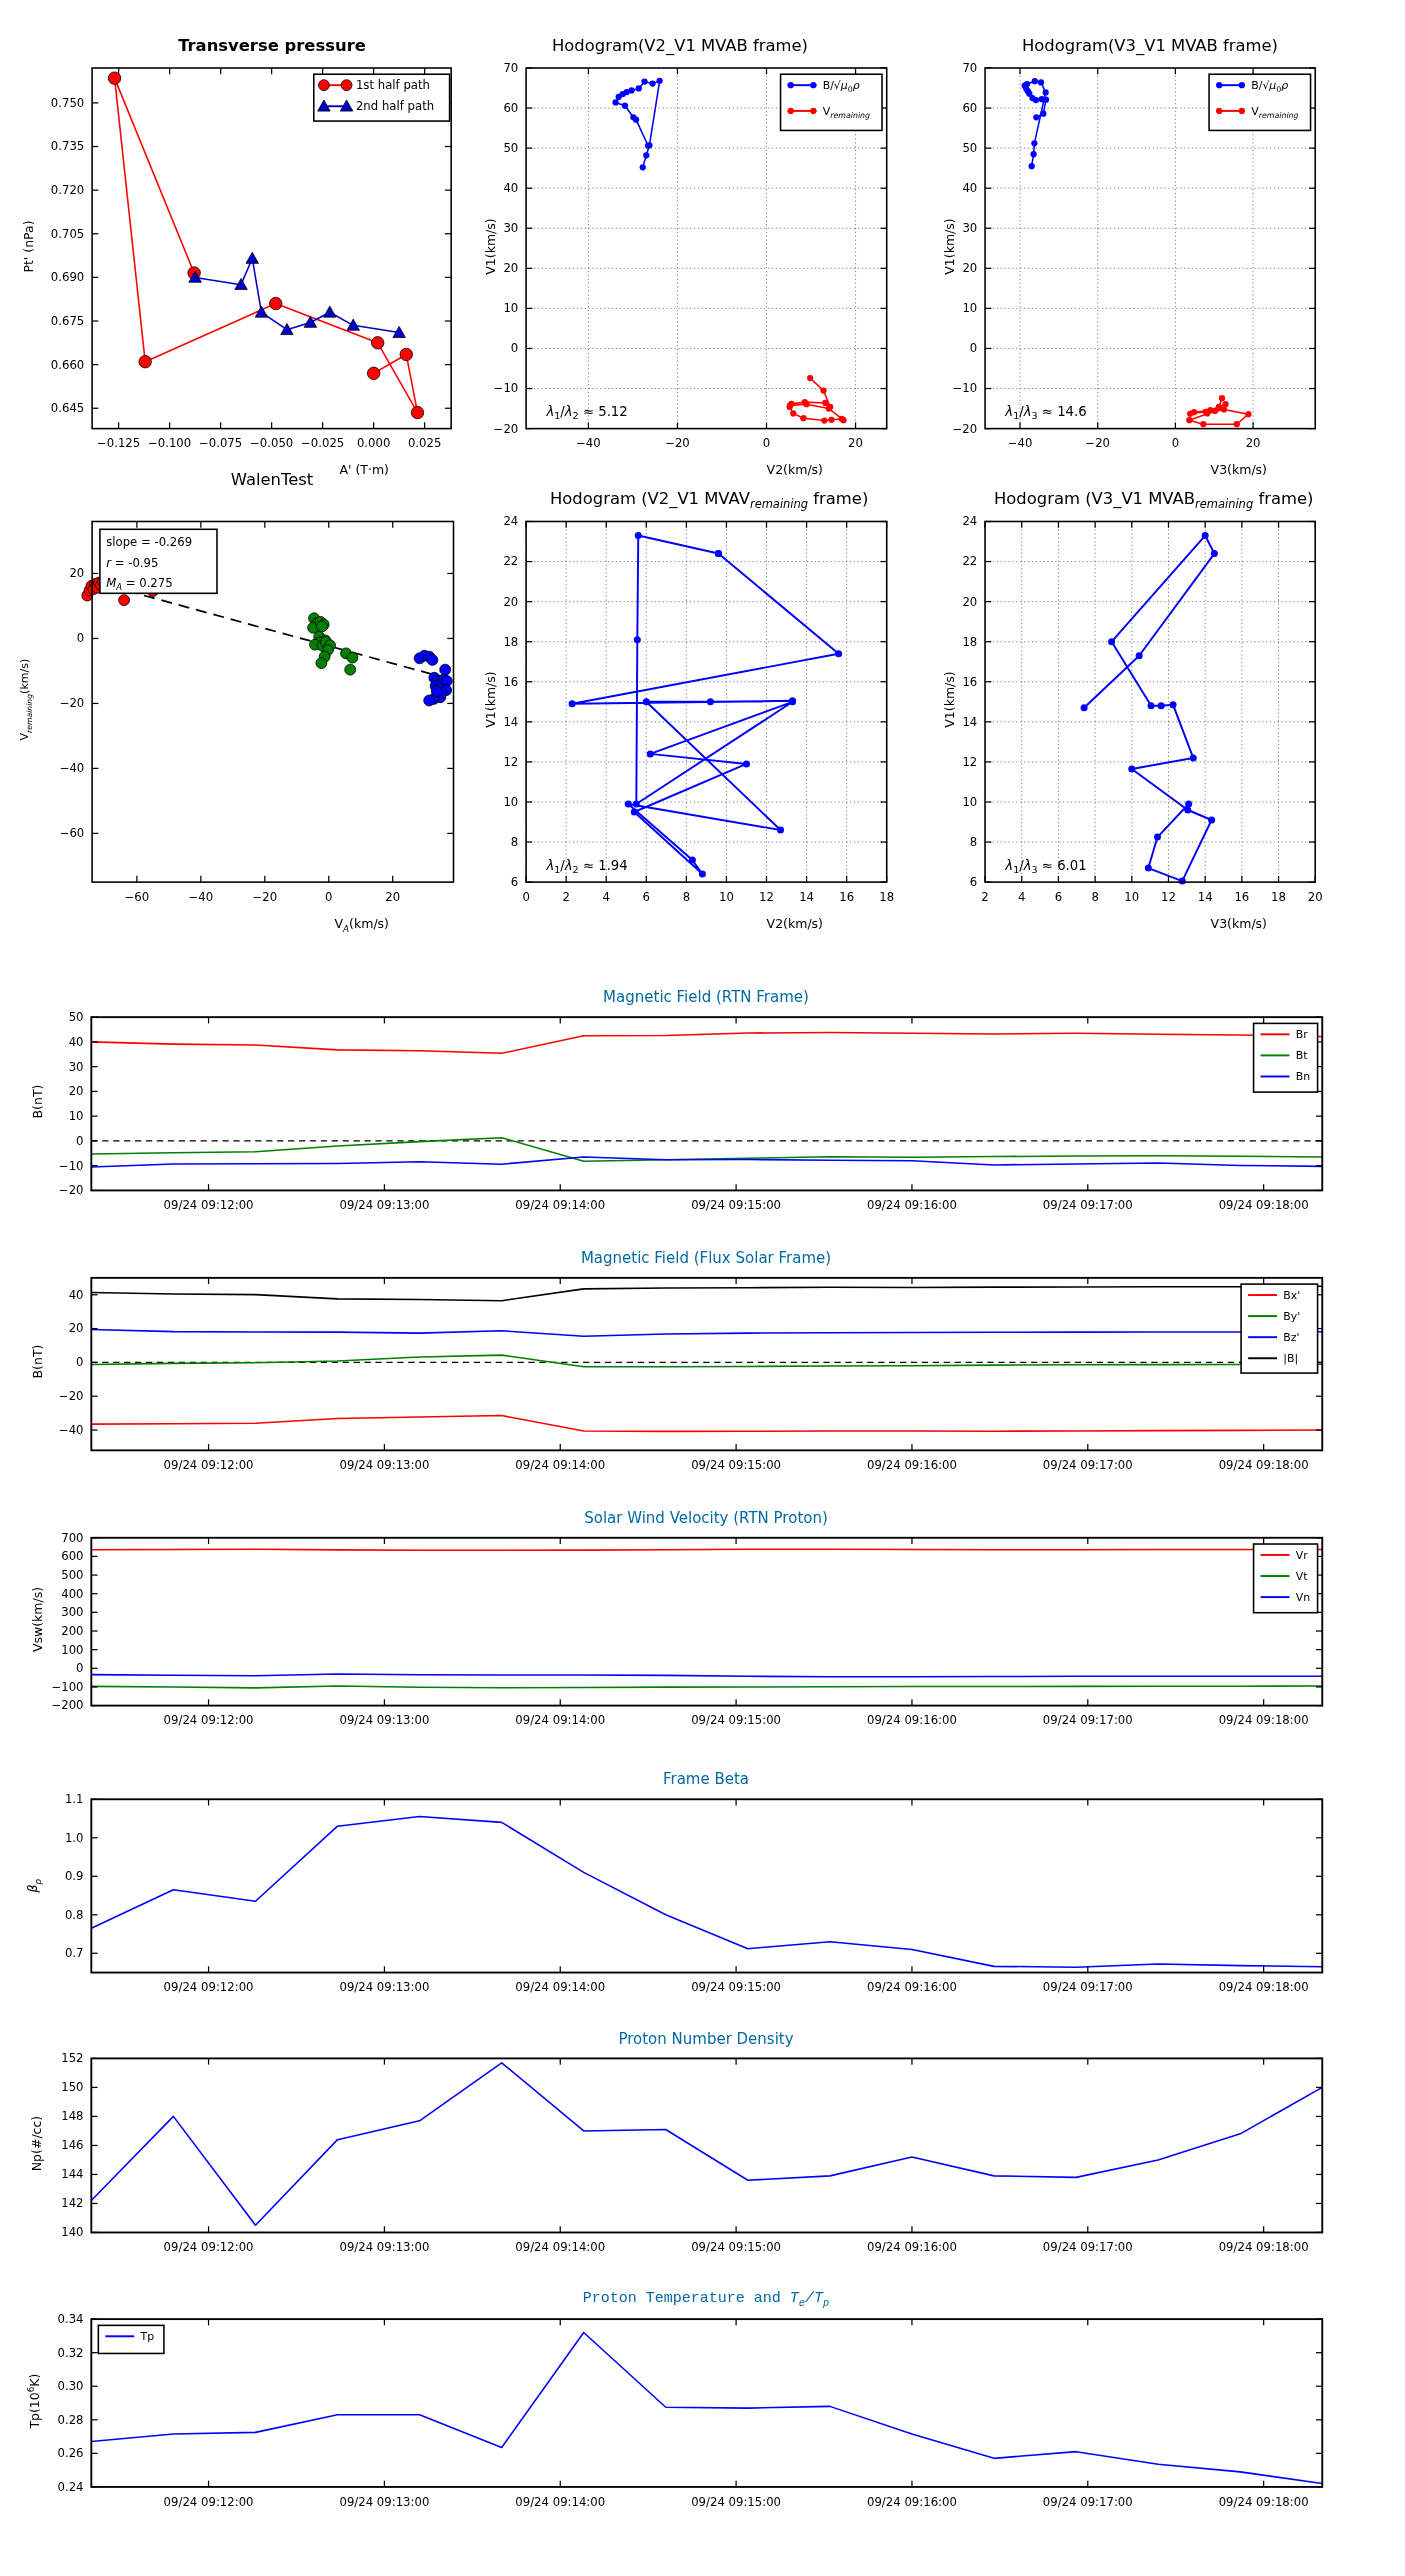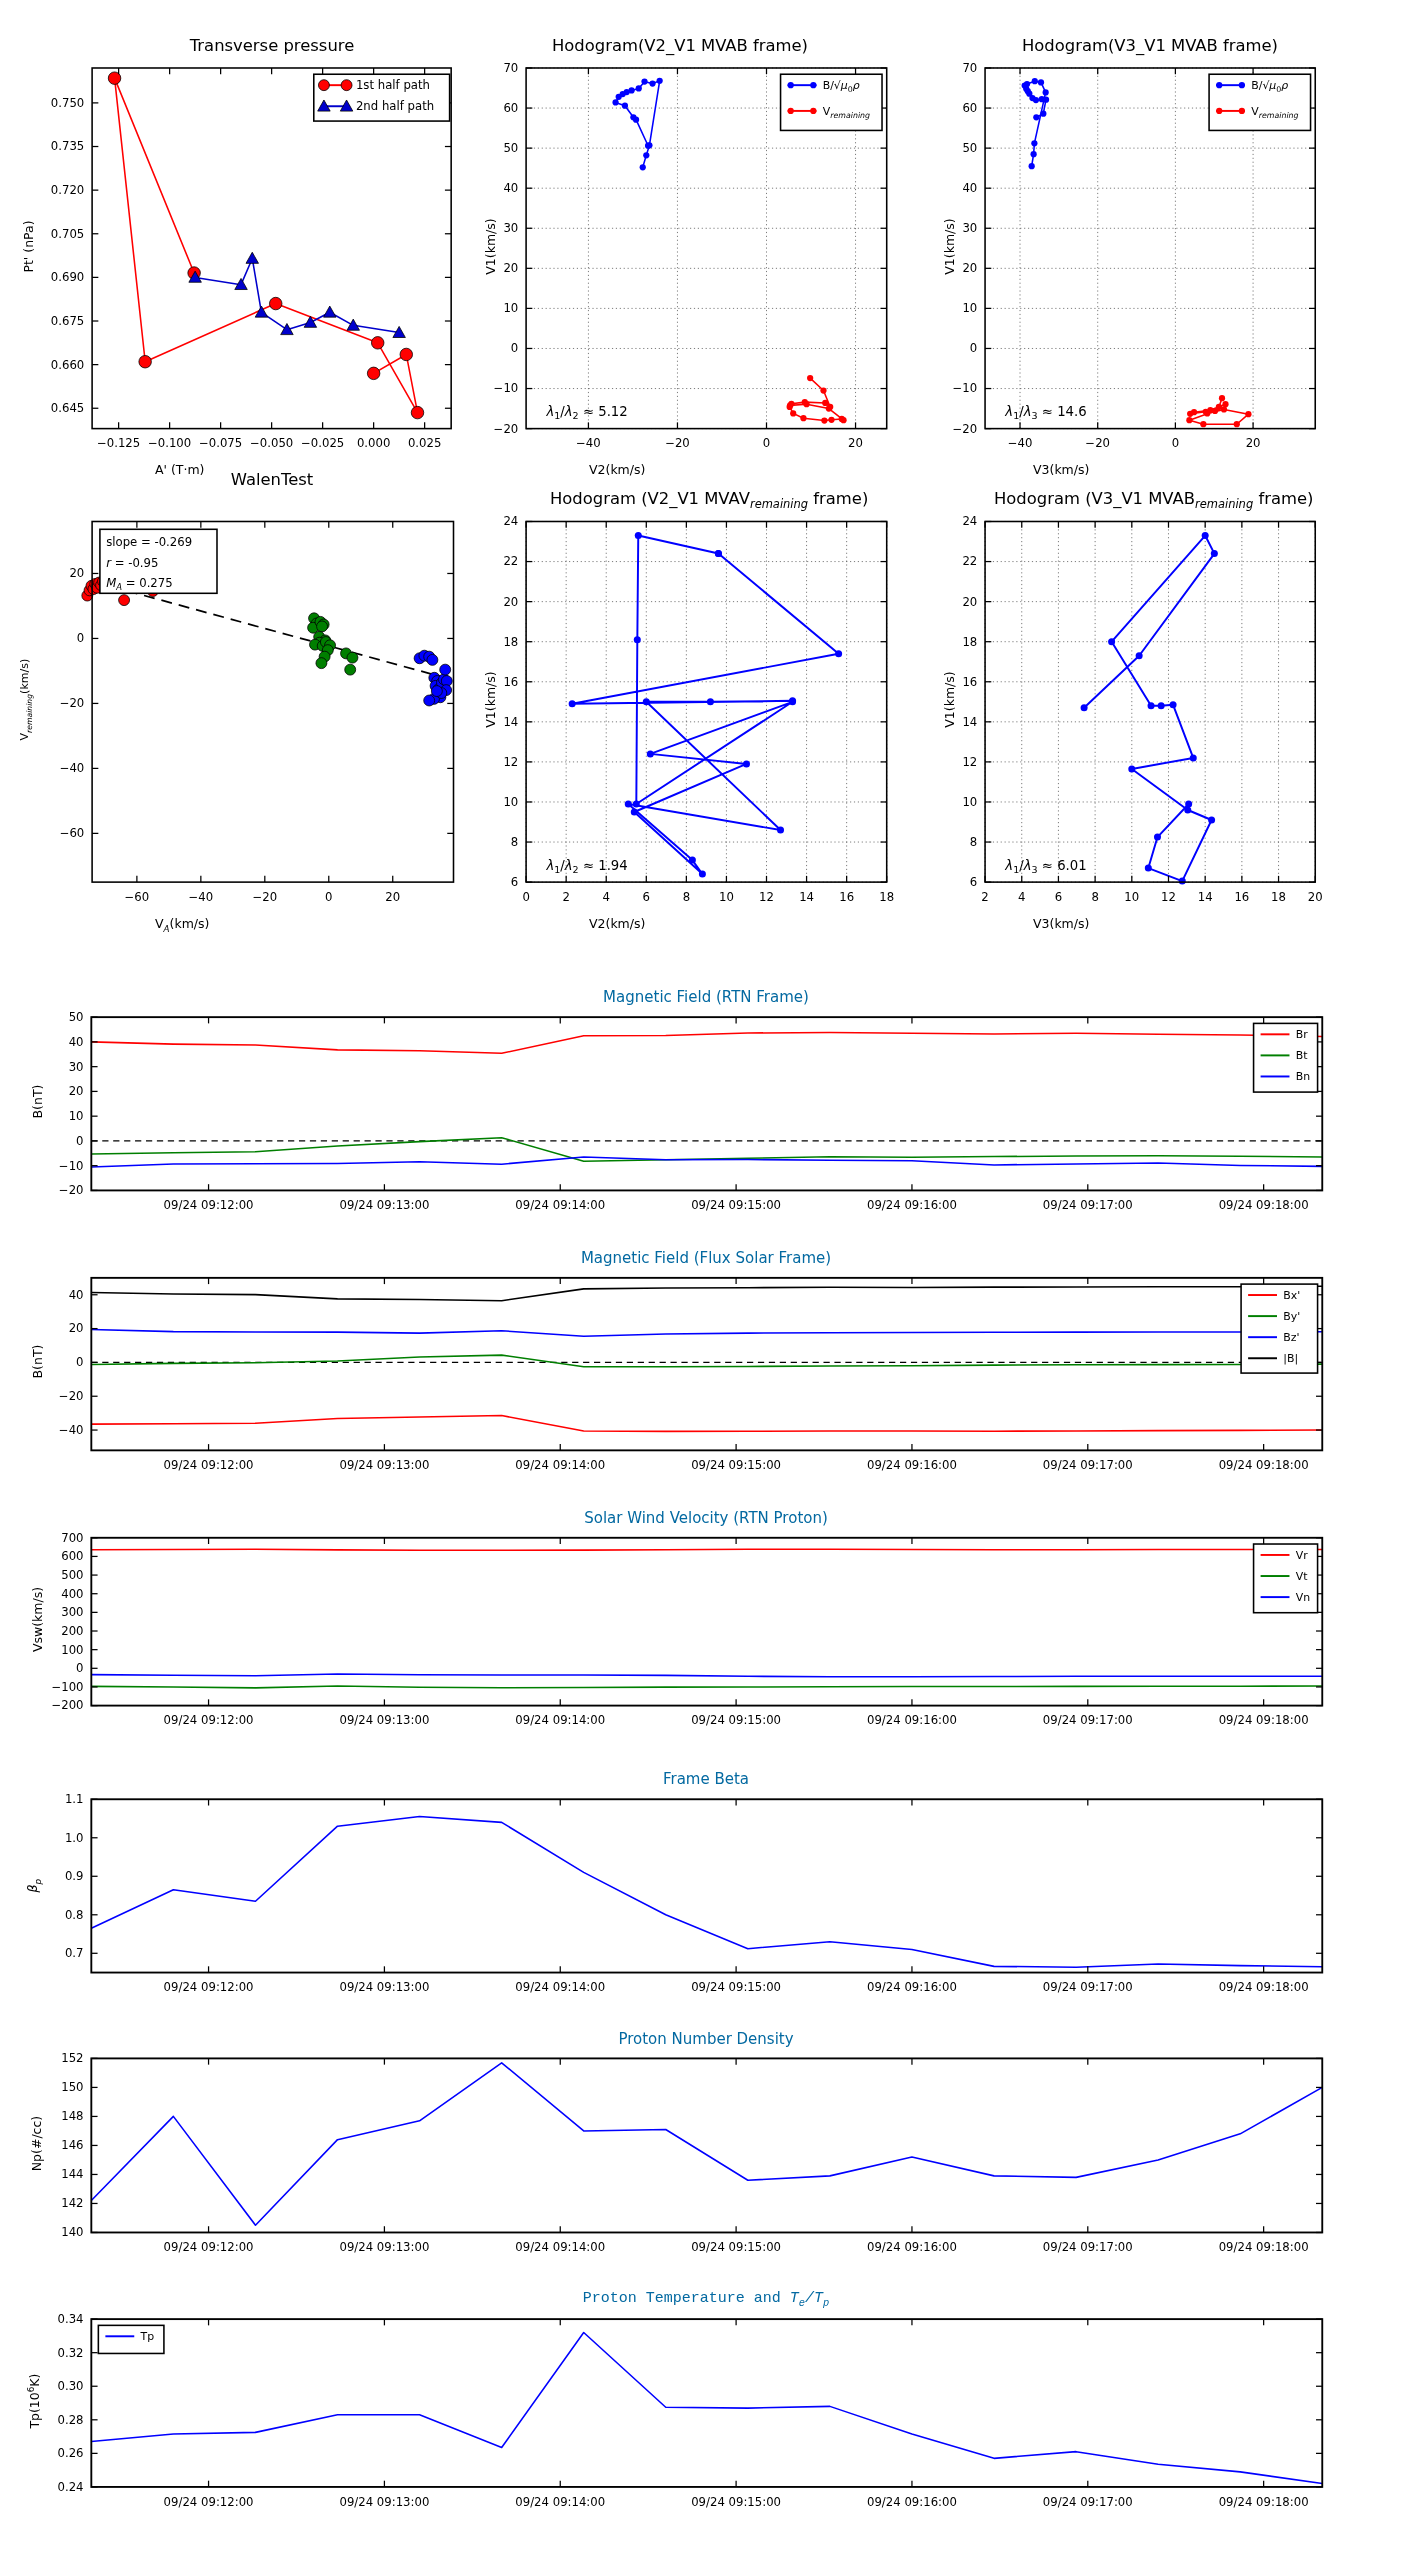--- a/index.html
+++ b/index.html
@@ -1,21 +1,21 @@
 <!DOCTYPE html>
 <html style="font-size:12.5px"><head>
 <meta charset="utf-8">
 <style>
   html,body{margin:0;padding:0;background:#fff;}
   #figure{position:relative;width:1405px;height:2576px;background:#ffffff;
           font-family:"DejaVu Sans","Liberation Sans",sans-serif;color:#000;}
   #fig{position:absolute;left:0;top:0;}
   .ptitle{position:absolute;text-align:center;font-size:16.4px;color:#000;white-space:nowrap;}
   .tstitle{position:absolute;text-align:center;font-size:15px;color:#0369a1;white-space:nowrap;}
-  .xlab{position:absolute;text-align:left;font-size:12.5px;color:#000;white-space:nowrap;}
+  .xlab{position:absolute;text-align:right;font-size:12.5px;color:#000;white-space:nowrap;}
   .rot{position:absolute;width:156px;text-align:center;font-size:12.5px;color:#000;
        transform:rotate(-90deg);transform-origin:center;white-space:nowrap;}
   .small{font-size:11px;}
   sub.sm{font-size:70%;} sup.sm{font-size:70%;}
   .it{font-style:italic;}
 </style>
 </head>
 <body>
 
 <div id="figure">
@@ -901,21 +901,21 @@
         <text x="107" y="3019" font-size="15" text-anchor="end" fill="#000">0.32</text>
         <line x1="117" y1="2971" x2="125" y2="2971" stroke="#000" stroke-width="1.6"></line>
         <line x1="1694" y1="2971" x2="1686" y2="2971" stroke="#000" stroke-width="1.6"></line>
         <text x="107" y="2976" font-size="15" text-anchor="end" fill="#000">0.34</text>
         <rect x="126" y="2979" width="84" height="36" fill="#fff" stroke="#000" stroke-width="2"></rect>
         <line x1="135" y1="2993" x2="172" y2="2993" stroke="#0000ff" stroke-width="2.5"></line>
         <text x="180" y="2998" font-size="14" text-anchor="start" fill="#000"><tspan font-size="14">Tp</tspan></text>
       </g>
     </svg>
 
-  <div class="ptitle" style="left:116px;top:36px;width:312px;">Transverse pressure</div>
+  <div class="ptitle" style="left:116px;top:36px;width:312px;font-weight:bold;">Transverse pressure</div>
   <div class="ptitle" style="left:524px;top:36px;width:312px;">Hodogram(V2_V1 MVAB frame)</div>
   <div class="ptitle" style="left:994px;top:36px;width:312px;">Hodogram(V3_V1 MVAB frame)</div>
 
   <div class="ptitle" style="left:116px;top:470px;width:312px;">WalenTest</div>
   <div class="ptitle" style="left:550px;top:489px;width:312px;"><span>Hodogram (V2_V1 MVAV</span><sub class="sm it">remaining</sub><span> frame)</span></div>
   <div class="ptitle" style="left:994px;top:489px;width:312px;"><span>Hodogram (V3_V1 MVAB</span><sub class="sm it">remaining</sub><span> frame)</span></div>
 
   <div class="tstitle" style="left:472px;top:988px;width:468px;">Magnetic Field (RTN Frame)</div>
   <div class="tstitle" style="left:472px;top:1249px;width:468px;">Magnetic Field (Flux Solar Frame)</div>
   <div class="tstitle" style="left:472px;top:1509px;width:468px;">Solar Wind Velocity (RTN Proton)</div>

